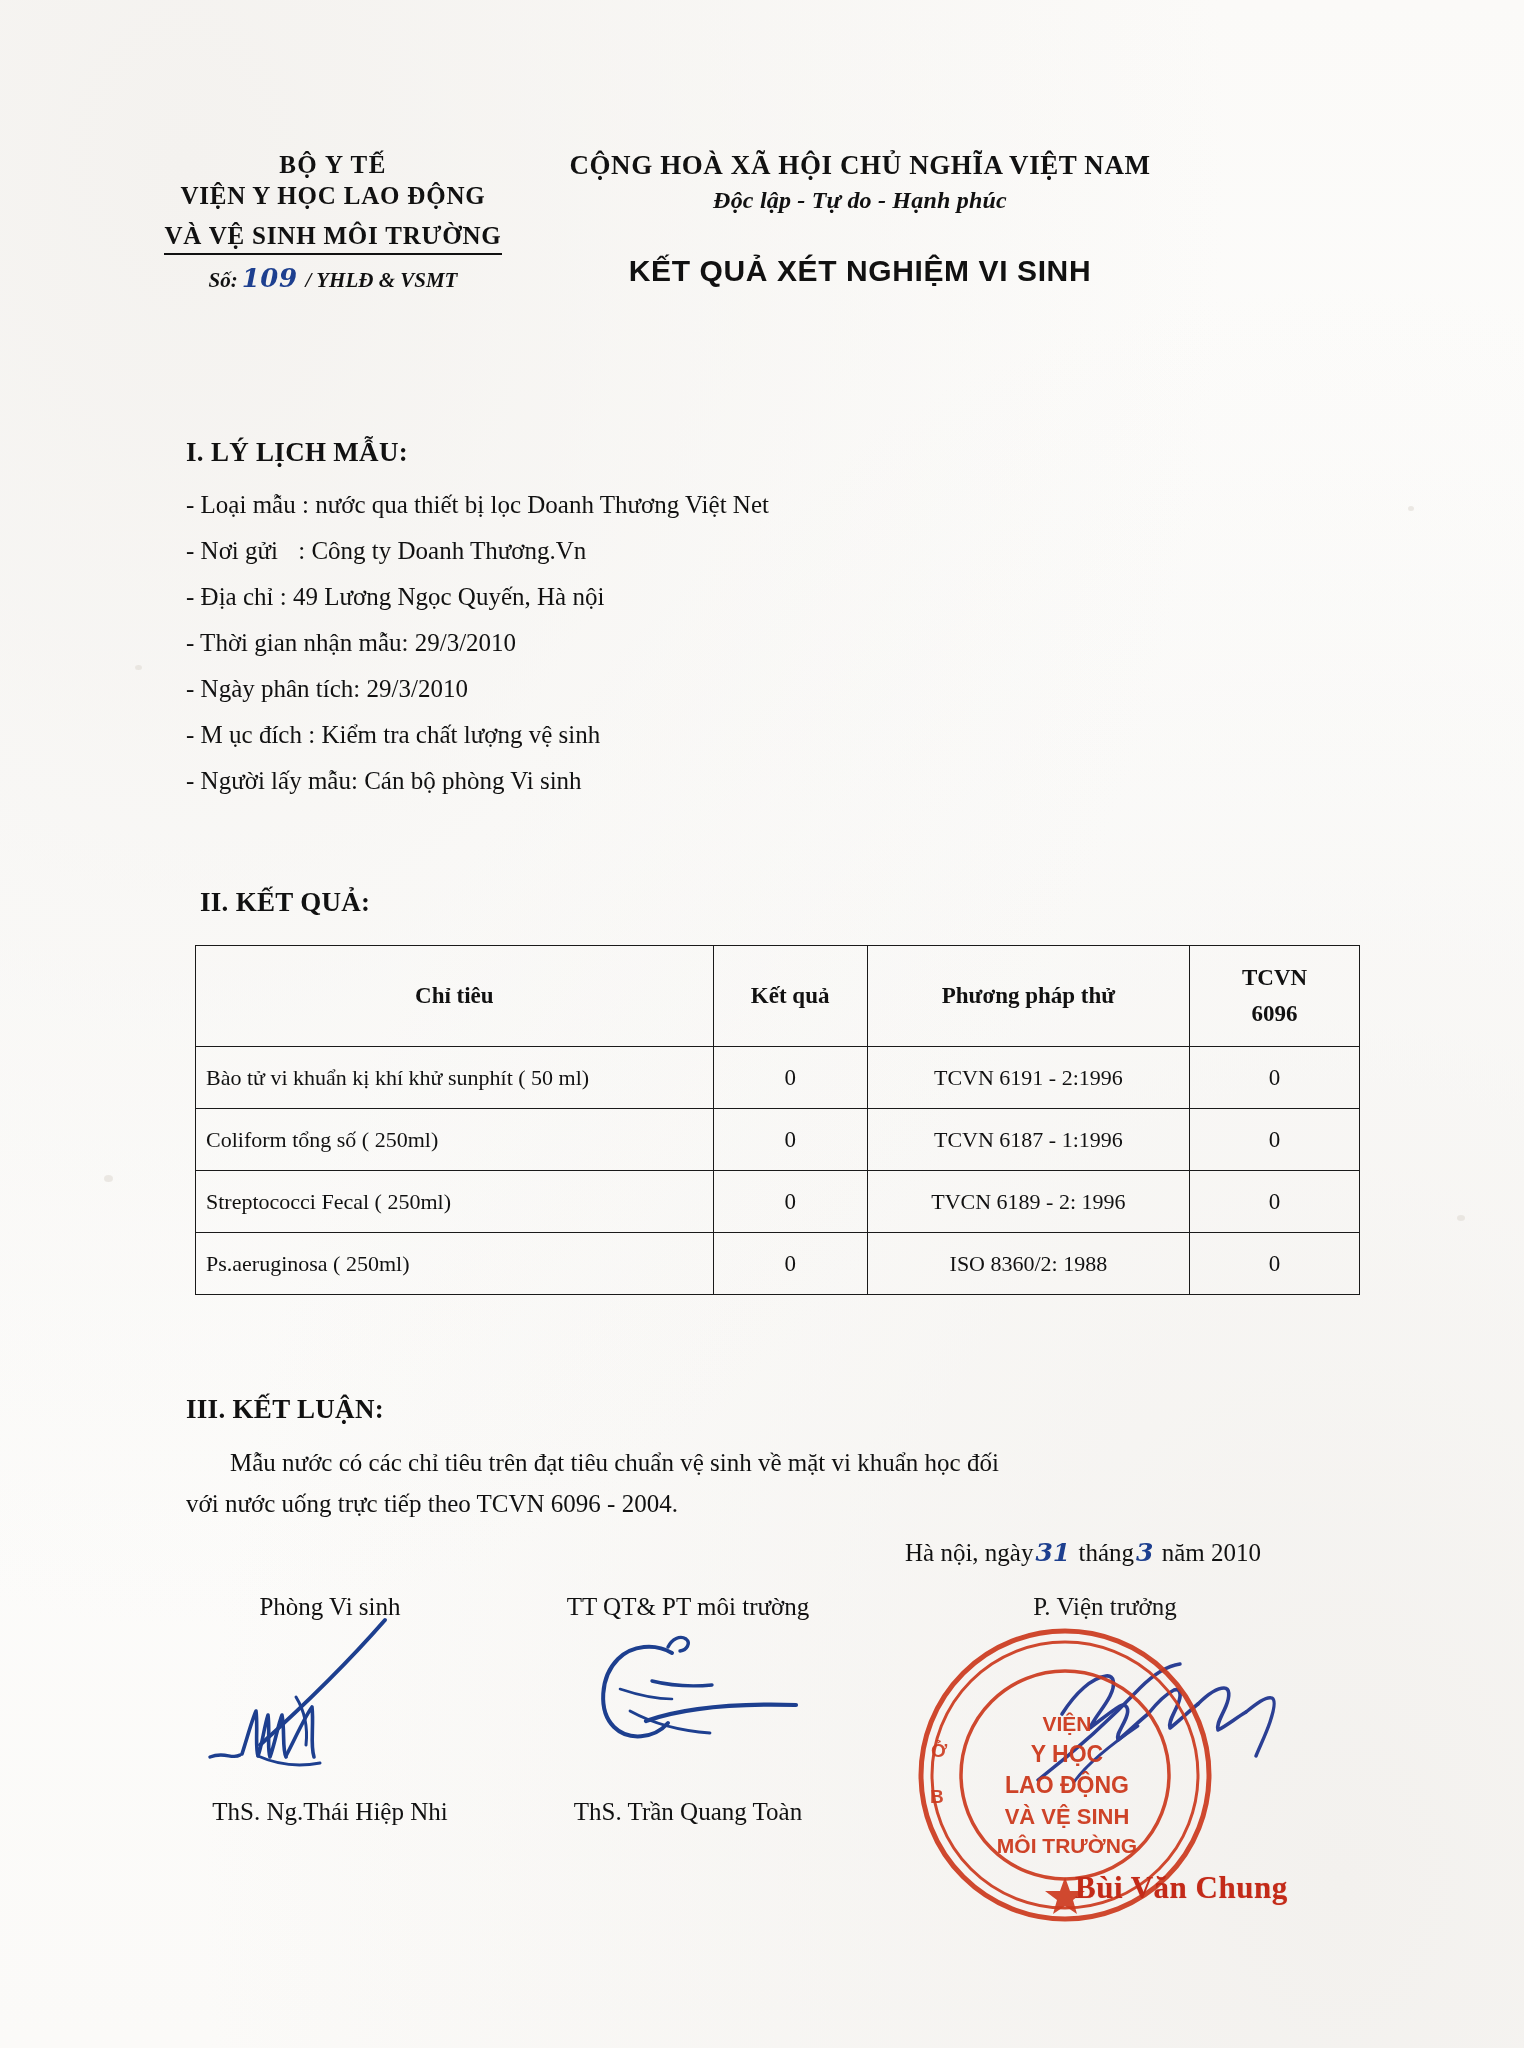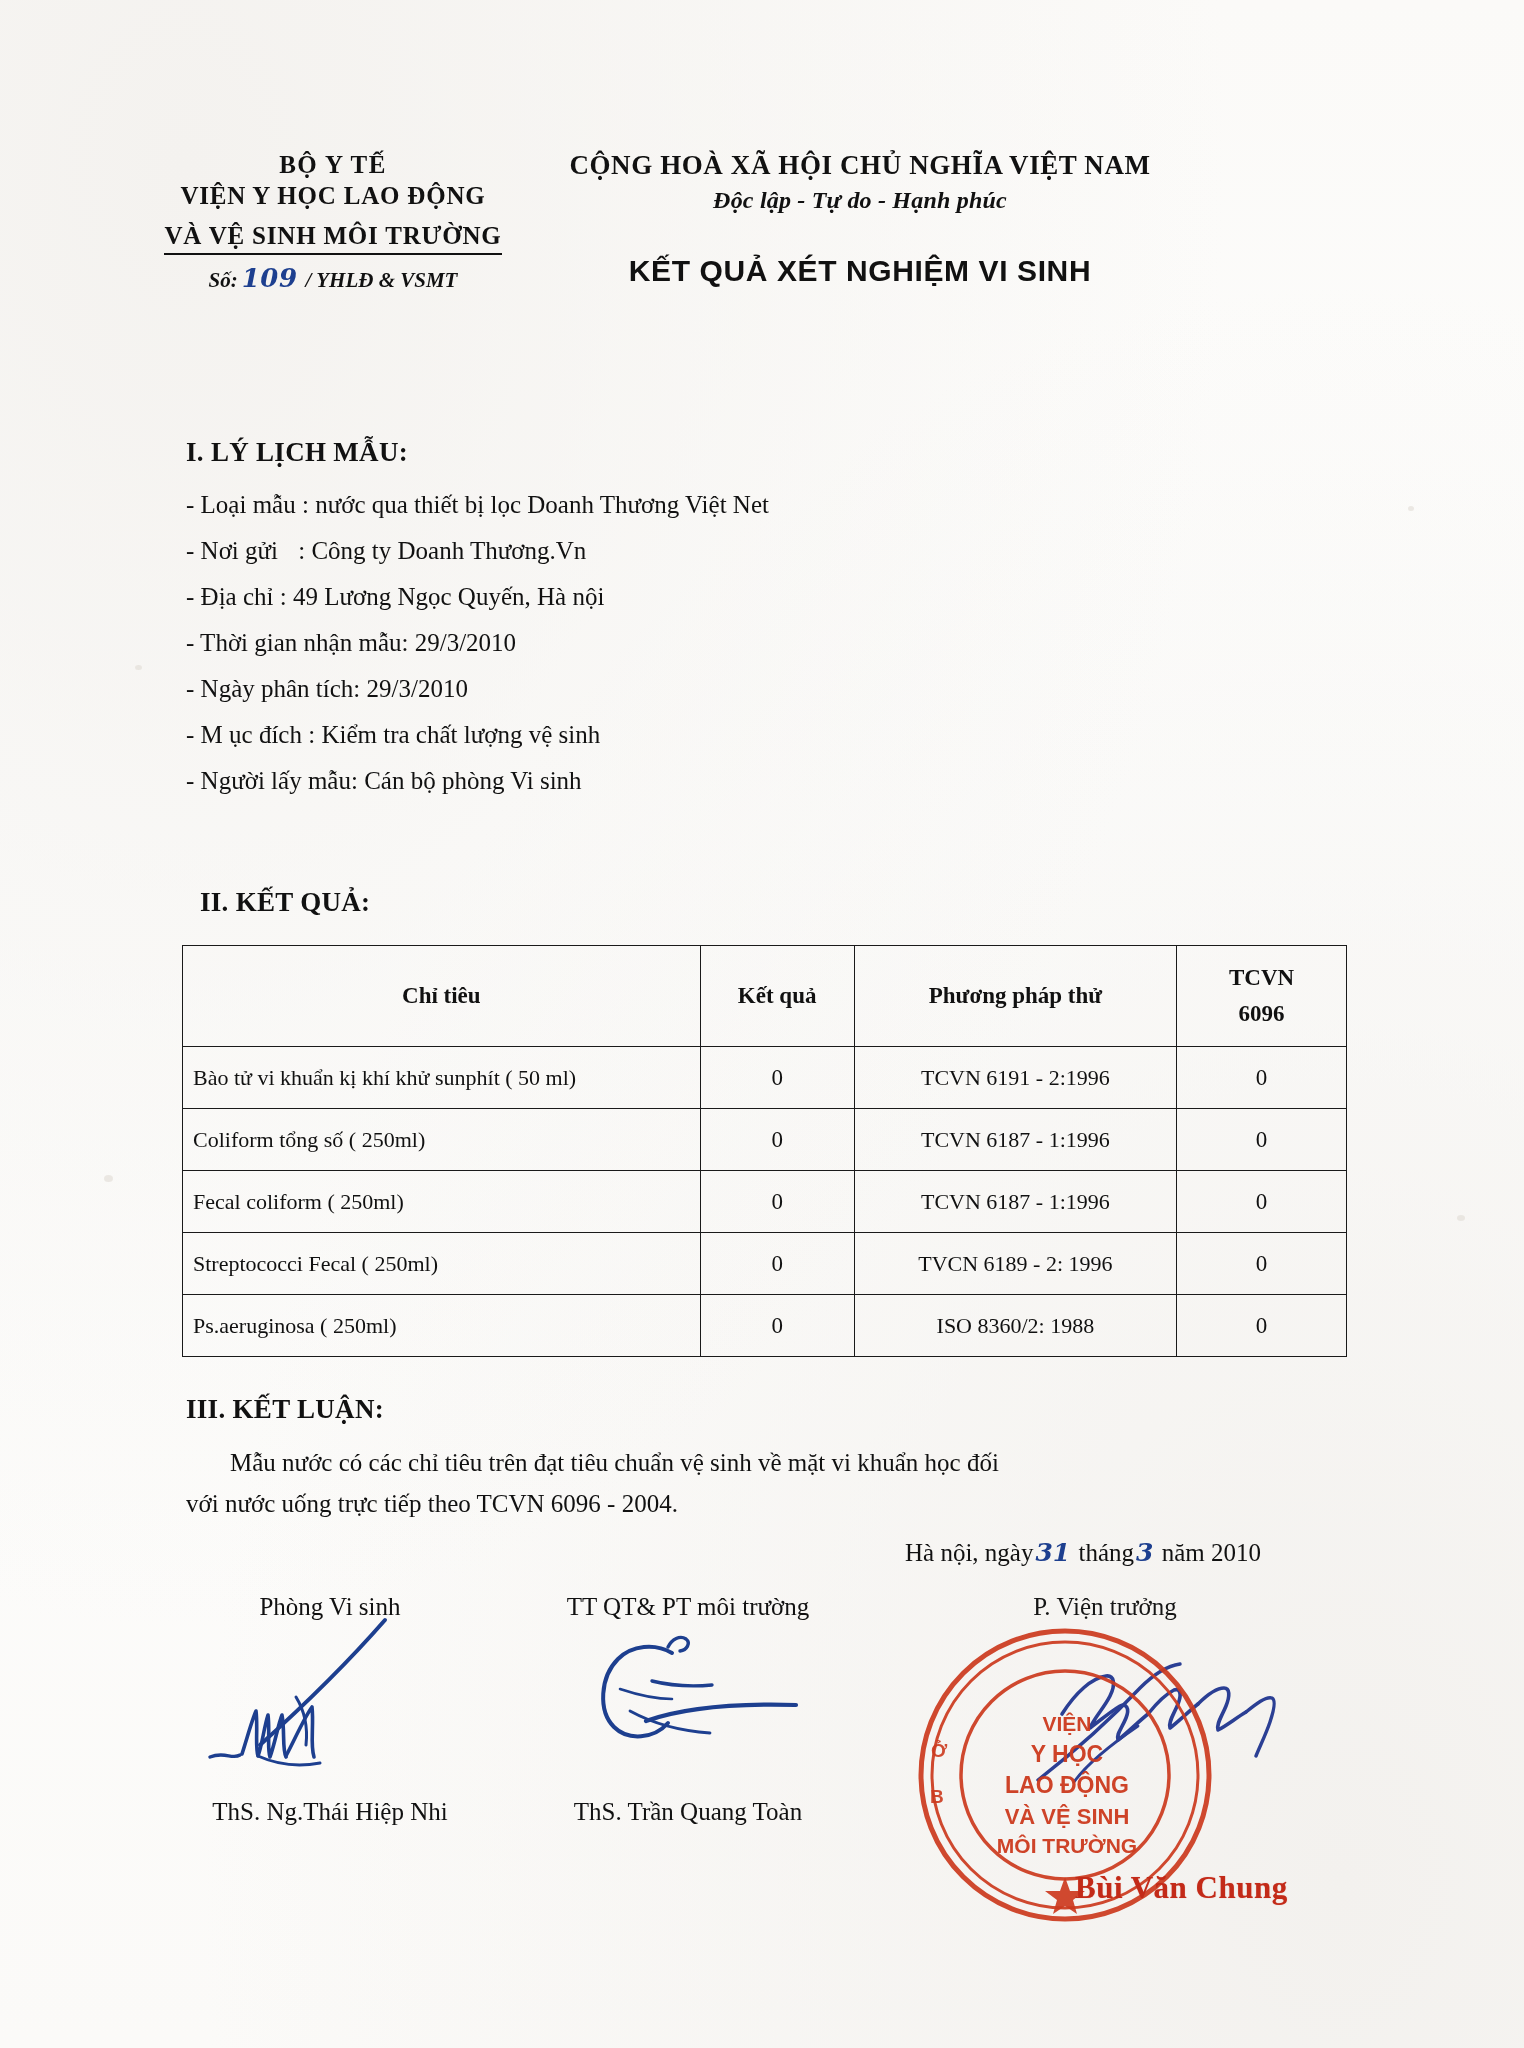--- a/index.html
+++ b/index.html
@@ -91,21 +91,21 @@
   }
   .info-row{
     font-size:25px;line-height:1.0;
     height:46px;white-space:nowrap;
   }
   .info-row .lbl{display:inline-block;}
   .info-row .val{display:inline-block;}
 
   
   .tbl{
-    position:absolute;left:182px;top:945px;
+    position:absolute;left:195px;top:945px;
     width:1165px;
     border-collapse:collapse;
     table-layout:fixed;
     font-family:Liberation Serif, serif;
   }
   .tbl td,.tbl th{
     border:1.6px solid #1a1a1a;
     padding:0 10px;
     font-size:22px;
     vertical-align:middle;
@@ -261,26 +261,20 @@
         <td class="col-met">TCVN 6191 - 2:1996</td>
         <td class="col-tcvn">0</td>
       </tr>
       <tr>
         <td class="col-ind">Coliform tổng số  ( 250ml)</td>
         <td class="col-res">0</td>
         <td class="col-met">TCVN 6187 - 1:1996</td>
         <td class="col-tcvn">0</td>
       </tr>
       <tr>
-        <td class="col-ind">Fecal coliform    ( 250ml)</td>
-        <td class="col-res">0</td>
-        <td class="col-met">TCVN 6187 - 1:1996</td>
-        <td class="col-tcvn">0</td>
-      </tr>
-      <tr>
         <td class="col-ind">Streptococci Fecal  ( 250ml)</td>
         <td class="col-res">0</td>
         <td class="col-met">TVCN 6189 - 2: 1996</td>
         <td class="col-tcvn">0</td>
       </tr>
       <tr>
         <td class="col-ind">Ps.aeruginosa   ( 250ml)</td>
         <td class="col-res">0</td>
         <td class="col-met">ISO 8360/2: 1988</td>
         <td class="col-tcvn">0</td>

